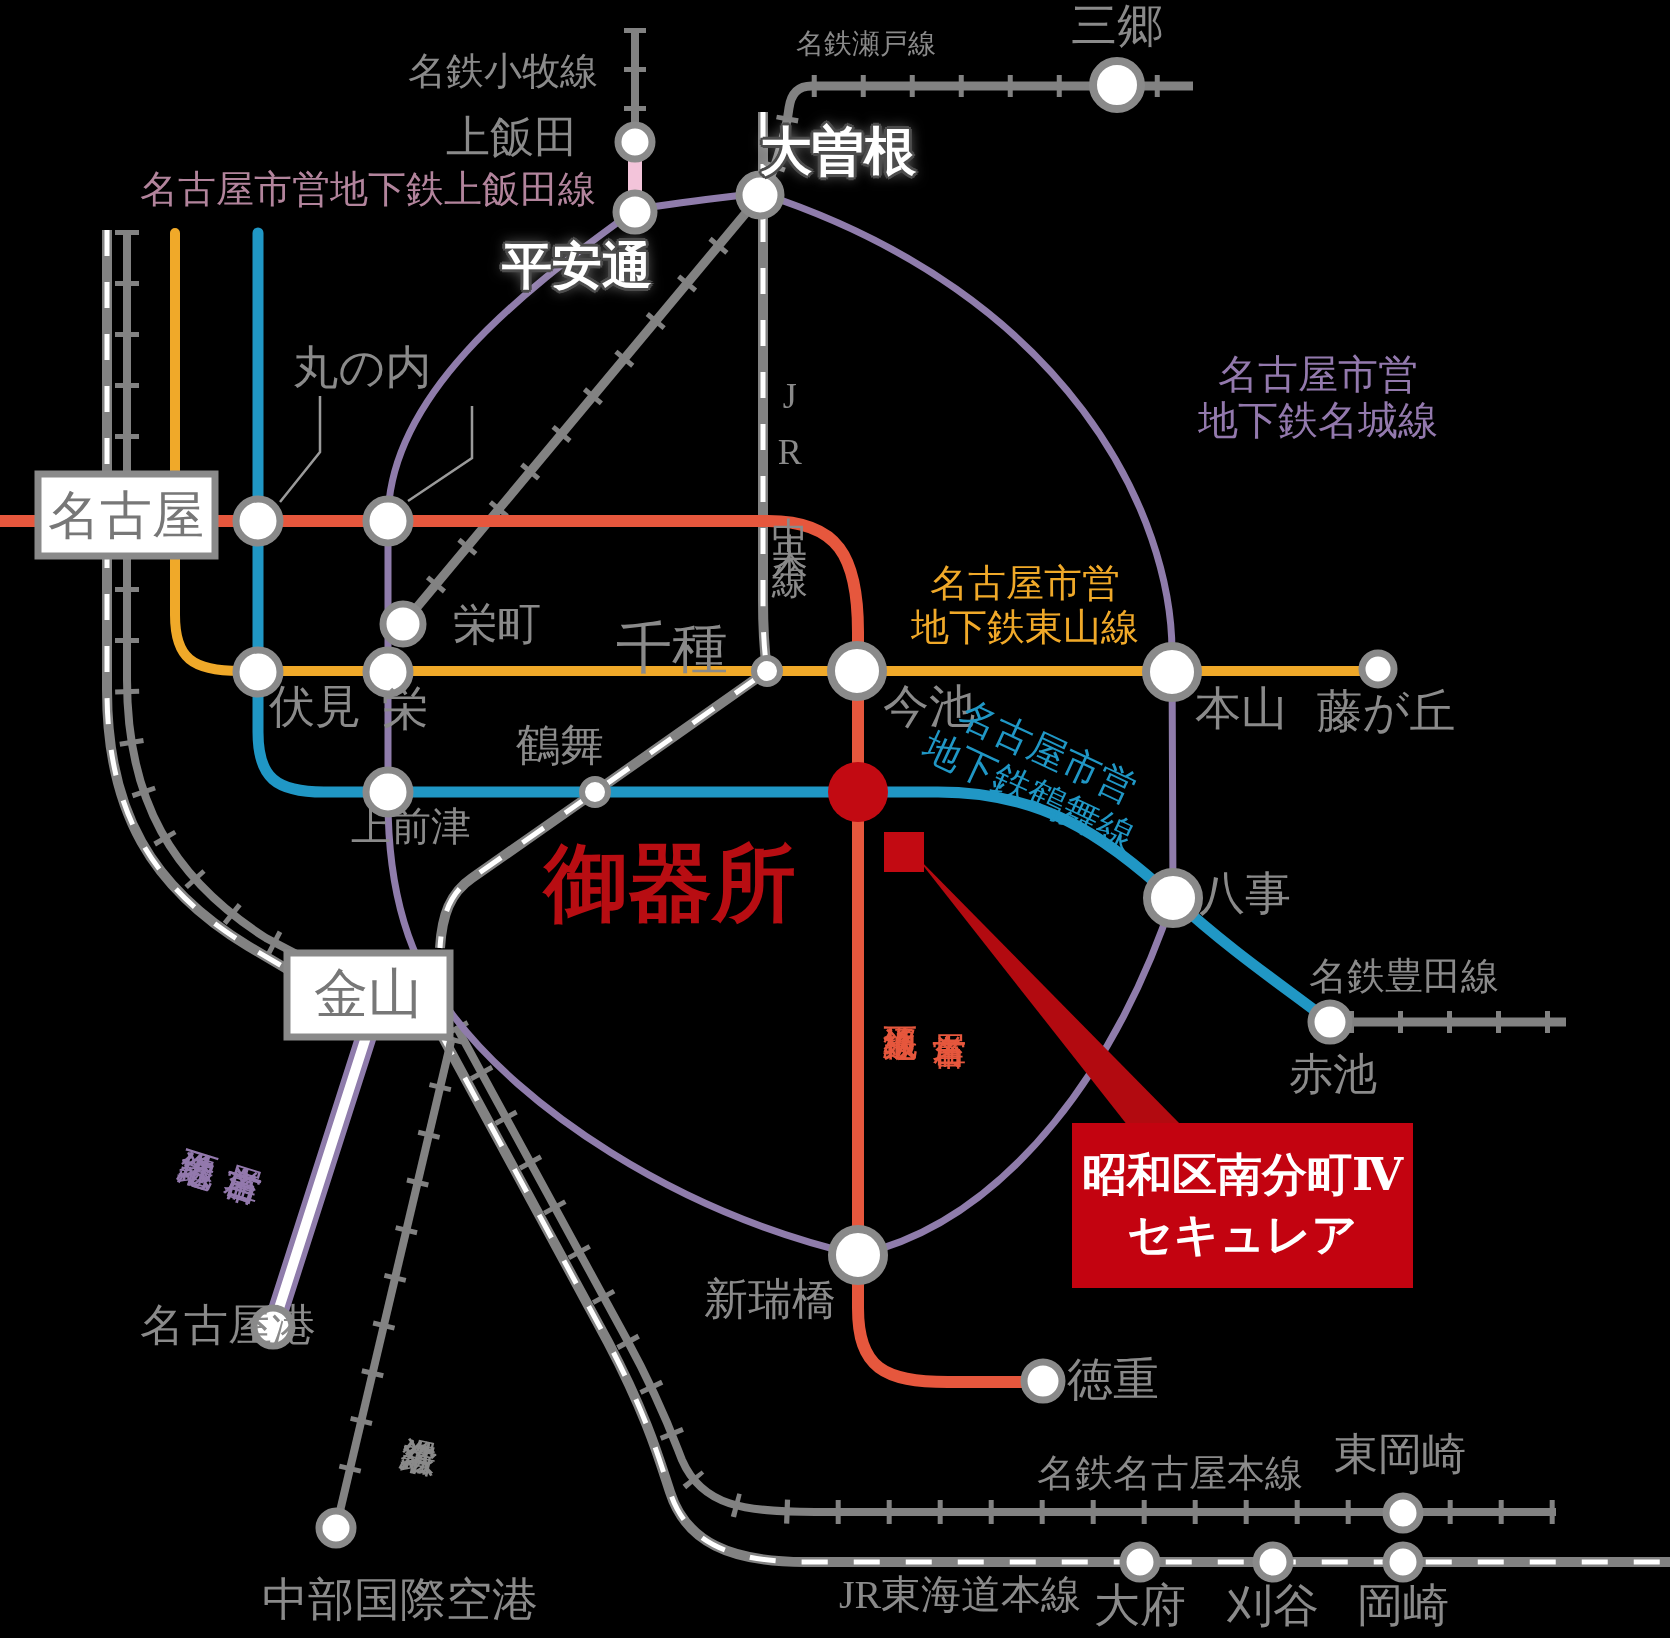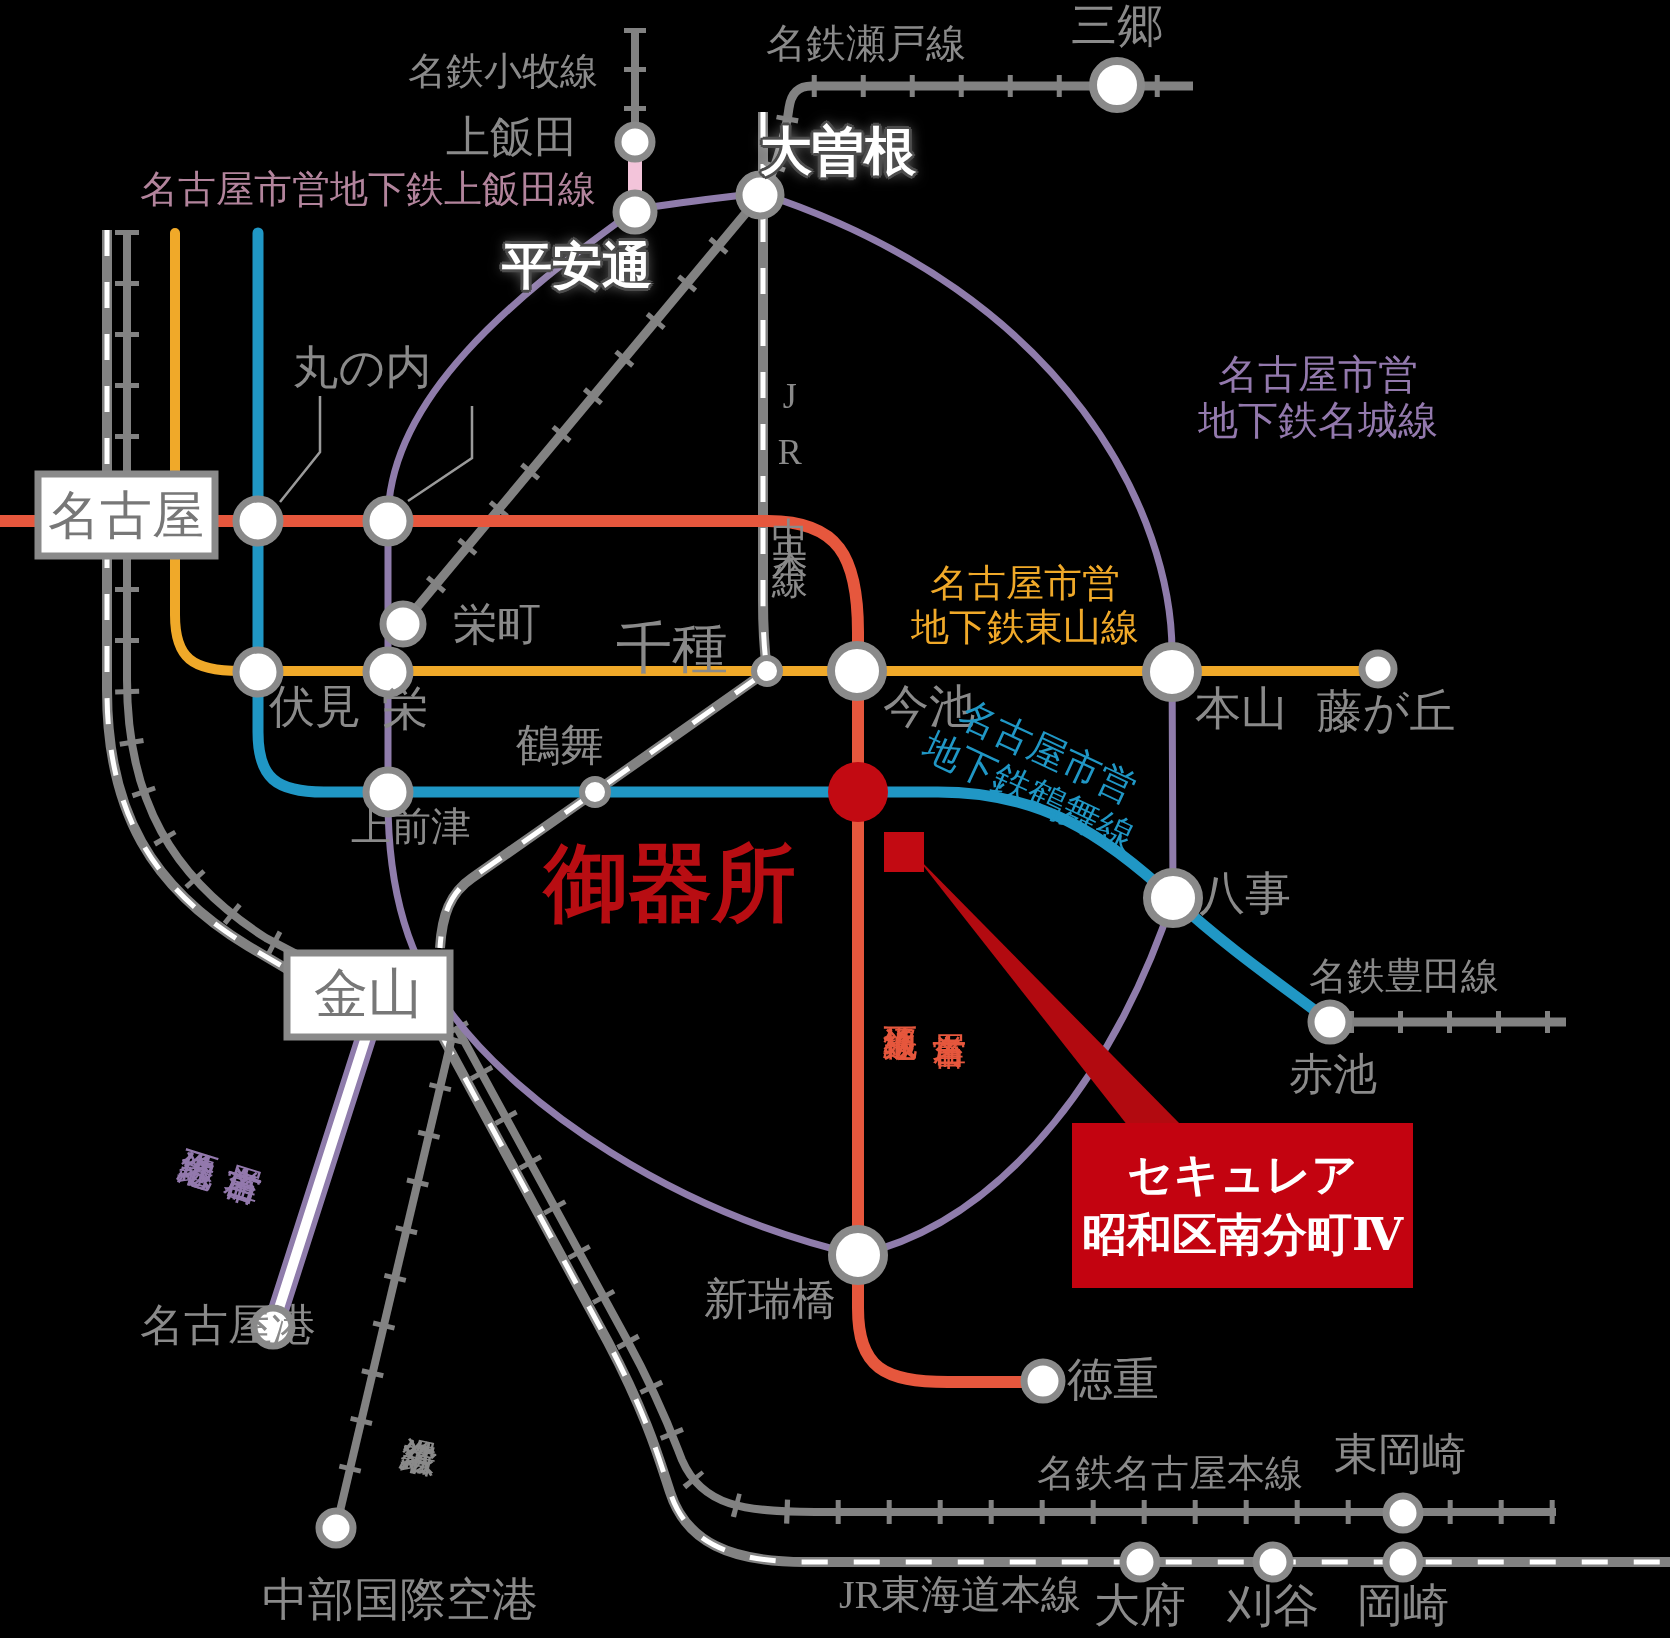--- a/index.html
+++ b/index.html
@@ -118,21 +118,21 @@
 
   <rect x="38" y="474" width="177" height="82" fill="#ffffff" stroke="#8a8a8a" stroke-width="7"></rect>
   <rect x="287" y="953" width="163" height="84" fill="#ffffff" stroke="#8a8a8a" stroke-width="7"></rect>
 </svg>
 
 <div class="lbl" style="left:503px;top:72px;font-size:38px;">名鉄小牧線</div>
 <div class="lbl" style="left:512px;top:138px;font-size:44px;">上飯田</div>
 <div class="lbl pink" style="left:368px;top:190px;font-size:38px;">名古屋市営地下鉄上飯田線</div>
 <div class="lbl white-outline" style="left:577px;top:266px;font-size:50px;">平安通</div>
 <div class="lbl white-outline" style="left:838px;top:152px;font-size:52px;">大曽根</div>
-<div class="lbl" style="left:866px;top:44px;font-size:40px;">名鉄瀬戸線</div>
+<div class="lbl" style="left:866px;top:44px;font-size:28px;">名鉄瀬戸線</div>
 <div class="lbl" style="left:1117px;top:26px;font-size:46px;">三郷</div>
 <div class="lbl v" style="left:789px;top:464px;font-size:36px;letter-spacing:16px;">JR中央本線</div>
 
 <div class="lbl purple center" style="left:1318px;top:398px;font-size:40px;line-height:1.15;">
   <div>名古屋市営</div>
   <div>地下鉄名城線</div>
 </div>
 
 <div class="lbl" style="left:362px;top:368px;font-size:46px;">丸の内</div>
 <div class="lbl boxtext" style="left:126px;top:516px;font-size:52px;">名古屋</div>
@@ -178,17 +178,17 @@
 <div class="lbl" style="left:770px;top:1300px;font-size:44px;">新瑞橋</div>
 <div class="lbl" style="left:1113px;top:1380px;font-size:46px;">徳重</div>
 <div class="lbl" style="left:1170px;top:1474px;font-size:38px;">名鉄名古屋本線</div>
 <div class="lbl" style="left:960px;top:1595px;font-size:40px;">JR東海道本線</div>
 <div class="lbl" style="left:1400px;top:1455px;font-size:44px;">東岡崎</div>
 <div class="lbl" style="left:1140px;top:1606px;font-size:46px;">大府</div>
 <div class="lbl" style="left:1273px;top:1606px;font-size:46px;">刈谷</div>
 <div class="lbl" style="left:1403px;top:1606px;font-size:46px;">岡崎</div>
 
 <div id="property-box">
+  <div>昭和区南分町Ⅳ</div>
   <div>セキュレア</div>
-  <div>昭和区南分町Ⅳ</div>
 </div>
 
 </div>
 
 </body></html>

